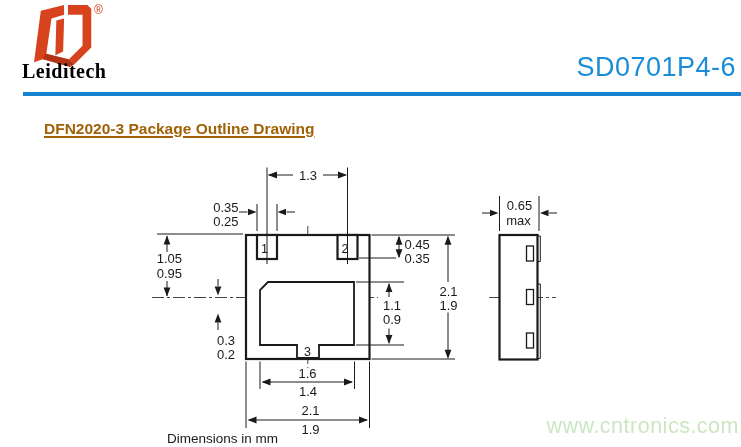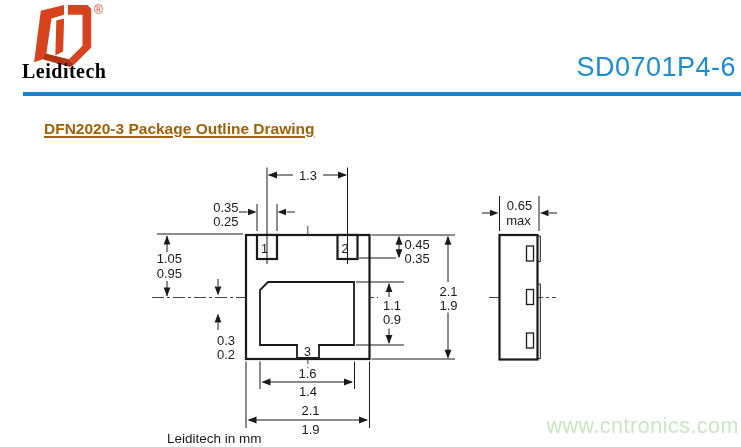--- a/index.html
+++ b/index.html
@@ -161,16 +161,16 @@
     <g>
       <path class="thin" d="M499.5,196 V231 M539,196 V231"></path>
       <path class="thin" d="M482,213 H490 M549,213 H557"></path>
       <polygon class="ah" points="498.5,213 490,209.7 490,216.3"></polygon>
       <polygon class="ah" points="540,213 548.5,209.7 548.5,216.3"></polygon>
       <text class="dim" x="519.5" y="209.5" text-anchor="middle">0.65</text>
       <text class="dim" x="518.5" y="225" text-anchor="middle">max</text>
     </g>
   </svg>
 
-  <div class="units-note">Leiditech in mm</div>
+  <div class="units-note">Dimensions in mm</div>
   <div class="watermark">www.cntronics.com</div>
 
 </div>
 
 </body></html>

